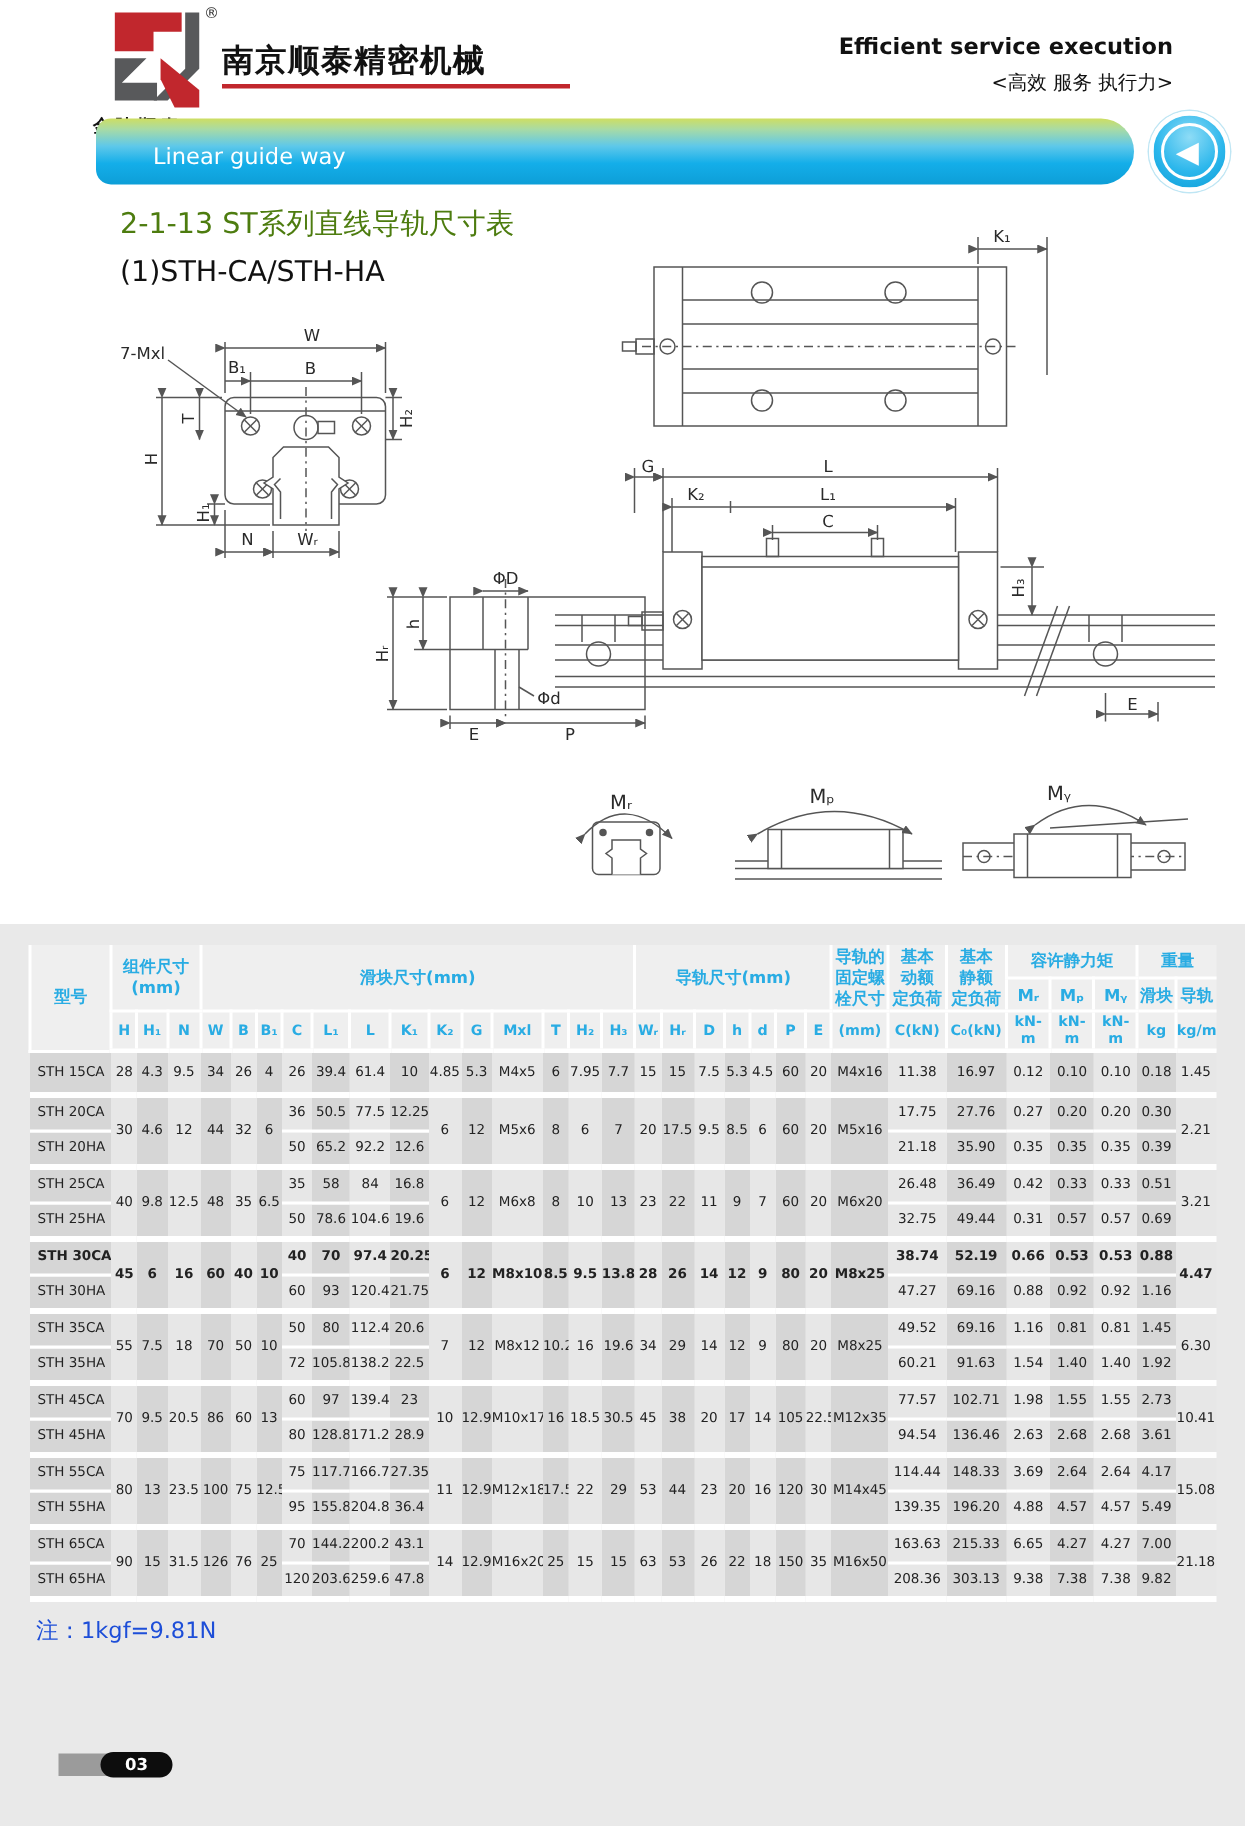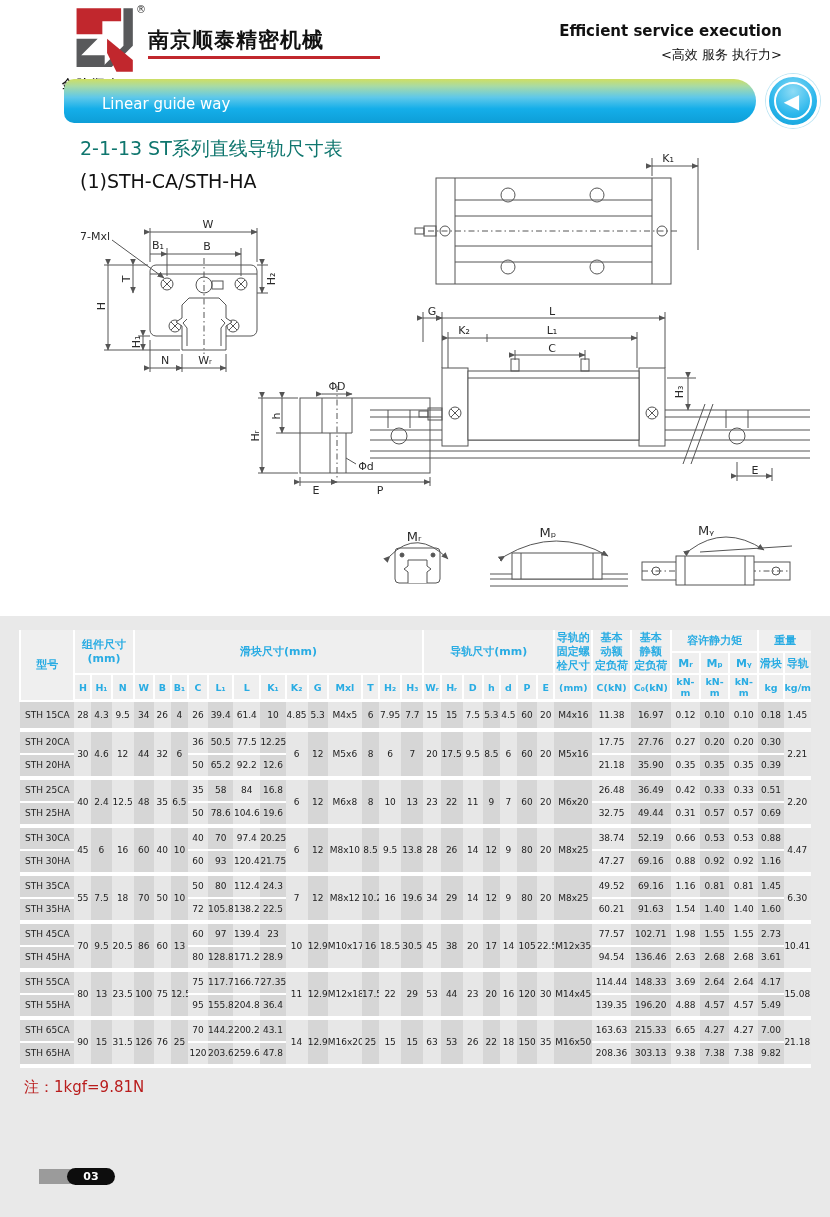--- a/index.html
+++ b/index.html
@@ -27,21 +27,21 @@
   .back-btn {
     position: absolute; left: 766px; top: 74px; width: 54px; height: 54px; border-radius: 50%;
     background: radial-gradient(circle at 50% 30%, #8edcf6 0%, #2cb7ec 55%, #0d9ed7 100%);
     border: 3px solid #fff; box-shadow: 0 0 0 1px #bfe6f4; cursor: pointer;
     display: flex; align-items: center; justify-content: center;
   }
   .back-btn .ring { position: absolute; inset: 5px; border: 2px solid #fff; border-radius: 50%; }
   .back-btn .tri { color: #fff; font-size: 20px; line-height: 1; margin-left: -3px; }
   
   .content { position: absolute; left: 0; top: 128px; width: 830px; height: 488px; }
-  .sec-title  { position: absolute; left: 80px; top: 8px;  font-size: 19px; color: #0f766e; }
+  .sec-title  { position: absolute; left: 80px; top: 8px;  font-size: 19px; color: #4d7c0f; }
   .sec-subtitle { position: absolute; left: 80px; top: 42px; font-size: 19px; color: #111; }
   .art { position: absolute; left: 0; top: 0; }
   .dimlab { position: absolute; transform: translate(-50%,-50%); font-size: 11px; color: #2a2a2a; white-space: nowrap; }
   .rot { transform: translate(-50%,-50%) rotate(-90deg); }
   .mlab { font-size: 13px; }
   
   .panel { position: absolute; left: 0; top: 616px; width: 830px; height: 601px; background: #e9e9e9; }
   table.spec { border-collapse: collapse; table-layout: fixed; width: 792px; margin: 14px auto 0; }
   .spec th {
     background: #efefef; color: #29ace3; font-weight: bold; text-align: center;
@@ -51,21 +51,21 @@
   .spec .hr2 th { font-size: 11px; height: 22px; border-bottom: 2px solid #fff; }
   .spec .hr3 th { font-size: 9.5px; height: 26px; border-bottom: 3px solid #fff; }
   .spec td {
     text-align: center; font-size: 9px; color: #222; height: 24px;
     border-bottom: 2px solid #fff; overflow: hidden; white-space: nowrap;
   }
   .spec td.dk { background: #d6d6d6; }
   .spec td.lt { background: #e7e7e7; }
   .spec td.bend { border-bottom: 4px solid #fff; }
   .spec td.model { text-align: left; padding-left: 5px; font-size: 9px; }
-  .note { margin: 10px 0 0 24px; font-size: 15px; color: #b91c1c; }
+  .note { margin: 10px 0 0 24px; font-size: 15px; color: #1d4ed8; }
   
   .page-tab { position: absolute; left: 0; top: 1168px; width: 100px; height: 17px; margin-left: 39px; }
   .page-tab .tail { position: absolute; left: 0; top: 1px; width: 42px; height: 15px; background: #9b9b9b; border-radius: 0 8px 8px 0; }
   .page-tab .pill { position: absolute; left: 28px; top: 0; width: 48px; height: 17px; background: #0d0d0d; border-radius: 9px;
     color: #fff; font-size: 11px; font-weight: bold; text-align: center; line-height: 17px; }
 </style>
 </head>
 <body>
 
 <svg class="logo-svg" width="72" height="68" viewBox="0 0 60 58">
@@ -458,21 +458,21 @@
           <td rowspan="1" class="lt bend">21.18</td>
           <td rowspan="1" class="dk bend">35.90</td>
           <td rowspan="1" class="lt bend">0.35</td>
           <td rowspan="1" class="dk bend">0.35</td>
           <td rowspan="1" class="lt bend">0.35</td>
           <td rowspan="1" class="dk bend">0.39</td>
         </tr>
         <tr style="height: 24px;">
           <td rowspan="1" class="dk model">STH 25CA</td>
           <td rowspan="2" class="lt bend">40</td>
-          <td rowspan="2" class="dk bend">2.4</td>
+          <td rowspan="2" class="dk bend">9.8</td>
           <td rowspan="2" class="lt bend">12.5</td>
           <td rowspan="2" class="dk bend">48</td>
           <td rowspan="2" class="lt bend">35</td>
           <td rowspan="2" class="dk bend">6.5</td>
           <td rowspan="1" class="lt">35</td>
           <td rowspan="1" class="dk">58</td>
           <td rowspan="1" class="lt">84</td>
           <td rowspan="1" class="dk">16.8</td>
           <td rowspan="2" class="lt bend">6</td>
           <td rowspan="2" class="dk bend">12</td>
@@ -487,36 +487,36 @@
           <td rowspan="2" class="lt bend">7</td>
           <td rowspan="2" class="dk bend">60</td>
           <td rowspan="2" class="lt bend">20</td>
           <td rowspan="2" class="dk bend">M6x20</td>
           <td rowspan="1" class="lt">26.48</td>
           <td rowspan="1" class="dk">36.49</td>
           <td rowspan="1" class="lt">0.42</td>
           <td rowspan="1" class="dk">0.33</td>
           <td rowspan="1" class="lt">0.33</td>
           <td rowspan="1" class="dk">0.51</td>
-          <td rowspan="2" class="lt bend">2.20</td>
+          <td rowspan="2" class="lt bend">3.21</td>
         </tr>
         <tr style="height: 24px;">
           <td rowspan="1" class="dk bend model">STH 25HA</td>
           <td rowspan="1" class="lt bend">50</td>
           <td rowspan="1" class="dk bend">78.6</td>
           <td rowspan="1" class="lt bend">104.6</td>
           <td rowspan="1" class="dk bend">19.6</td>
           <td rowspan="1" class="lt bend">32.75</td>
           <td rowspan="1" class="dk bend">49.44</td>
           <td rowspan="1" class="lt bend">0.31</td>
           <td rowspan="1" class="dk bend">0.57</td>
           <td rowspan="1" class="lt bend">0.57</td>
           <td rowspan="1" class="dk bend">0.69</td>
         </tr>
-        <tr style="height: 24px;">
+        <tr style="height: 24px; font-weight: bold;">
           <td rowspan="1" class="dk model">STH 30CA</td>
           <td rowspan="2" class="lt bend">45</td>
           <td rowspan="2" class="dk bend">6</td>
           <td rowspan="2" class="lt bend">16</td>
           <td rowspan="2" class="dk bend">60</td>
           <td rowspan="2" class="lt bend">40</td>
           <td rowspan="2" class="dk bend">10</td>
           <td rowspan="1" class="lt">40</td>
           <td rowspan="1" class="dk">70</td>
           <td rowspan="1" class="lt">97.4</td>
@@ -560,21 +560,21 @@
           <td rowspan="1" class="dk model">STH 35CA</td>
           <td rowspan="2" class="lt bend">55</td>
           <td rowspan="2" class="dk bend">7.5</td>
           <td rowspan="2" class="lt bend">18</td>
           <td rowspan="2" class="dk bend">70</td>
           <td rowspan="2" class="lt bend">50</td>
           <td rowspan="2" class="dk bend">10</td>
           <td rowspan="1" class="lt">50</td>
           <td rowspan="1" class="dk">80</td>
           <td rowspan="1" class="lt">112.4</td>
-          <td rowspan="1" class="dk">24.3</td>
+          <td rowspan="1" class="dk">20.6</td>
           <td rowspan="2" class="lt bend">7</td>
           <td rowspan="2" class="dk bend">12</td>
           <td rowspan="2" class="lt bend">M8x12</td>
           <td rowspan="2" class="dk bend">10.2</td>
           <td rowspan="2" class="lt bend">16</td>
           <td rowspan="2" class="dk bend">19.6</td>
           <td rowspan="2" class="lt bend">34</td>
           <td rowspan="2" class="dk bend">29</td>
           <td rowspan="2" class="lt bend">14</td>
           <td rowspan="2" class="dk bend">12</td>
@@ -594,21 +594,21 @@
           <td rowspan="1" class="dk bend model">STH 35HA</td>
           <td rowspan="1" class="lt bend">72</td>
           <td rowspan="1" class="dk bend">105.8</td>
           <td rowspan="1" class="lt bend">138.2</td>
           <td rowspan="1" class="dk bend">22.5</td>
           <td rowspan="1" class="lt bend">60.21</td>
           <td rowspan="1" class="dk bend">91.63</td>
           <td rowspan="1" class="lt bend">1.54</td>
           <td rowspan="1" class="dk bend">1.40</td>
           <td rowspan="1" class="lt bend">1.40</td>
-          <td rowspan="1" class="dk bend">1.60</td>
+          <td rowspan="1" class="dk bend">1.92</td>
         </tr>
         <tr style="height: 24px;">
           <td rowspan="1" class="dk model">STH 45CA</td>
           <td rowspan="2" class="lt bend">70</td>
           <td rowspan="2" class="dk bend">9.5</td>
           <td rowspan="2" class="lt bend">20.5</td>
           <td rowspan="2" class="dk bend">86</td>
           <td rowspan="2" class="lt bend">60</td>
           <td rowspan="2" class="dk bend">13</td>
           <td rowspan="1" class="lt">60</td>

